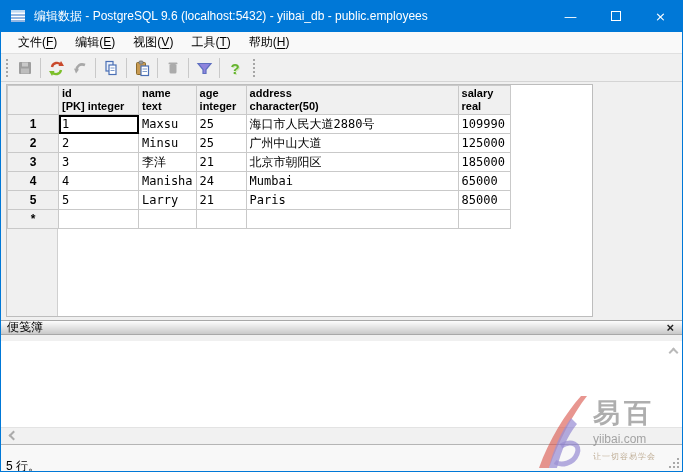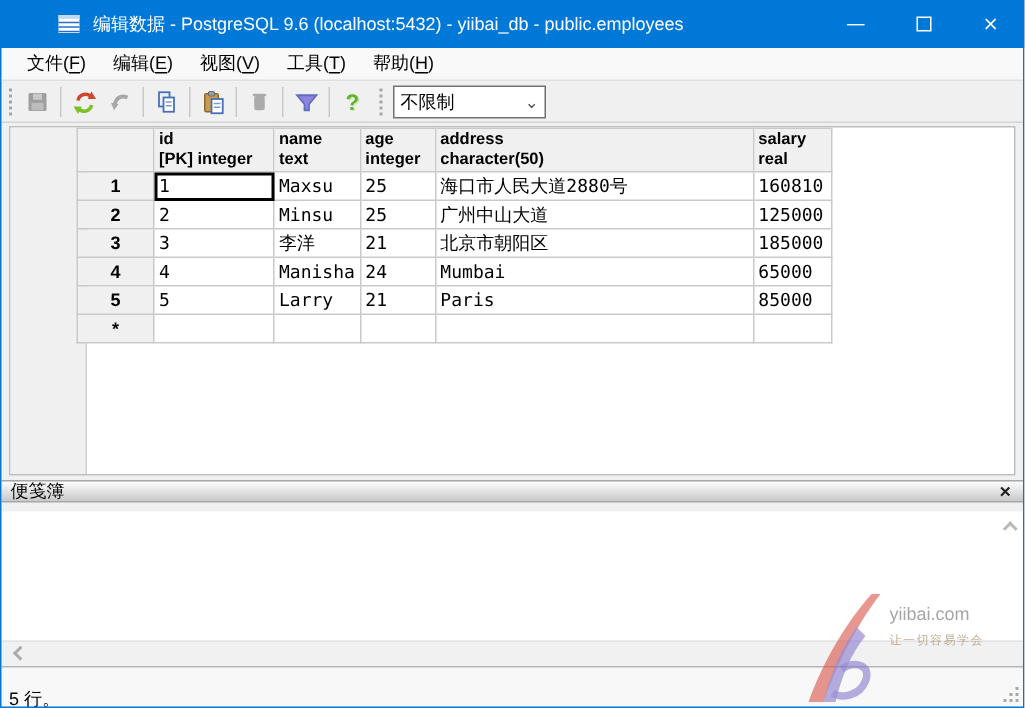--- a/index.html
+++ b/index.html
@@ -7,21 +7,21 @@
   body {
     width: 683px; height: 472px; position: relative; overflow: hidden;
     font-family: "Liberation Sans", sans-serif; background: #F0F0F0;
     font-size: 12px; color: #000;
   }
   .frame { position: absolute; inset: 0; border: 1px solid #0078D7; pointer-events: none; z-index: 60; }
 
   
   .titlebar {
     position: absolute; left: 0; top: 0; width: 683px; height: 32px;
-    background: #0078D7; color: #fff; display: flex; align-items: center; padding-left: 28px;
+    background: #0078D7; color: #fff; display: flex; align-items: center;
   }
   .titlebar .appicon { margin: 0 8px 0 10px; width: 16px; height: 16px; flex: 0 0 auto; }
   .titlebar .title { font-size: 12px; white-space: nowrap; overflow: hidden; }
   .win-controls { margin-left: auto; display: flex; height: 100%; }
   .win-btn {
     width: 45px; height: 100%; display: flex; align-items: center; justify-content: center;
     color: #fff; font-size: 13px; font-family: "DejaVu Sans", sans-serif;
   }
   .win-btn.max span { display:block; width: 10px; height: 10px; border: 1px solid #fff; }
 
@@ -45,22 +45,22 @@
   .tbtn { width: 24px; height: 24px; display: flex; align-items: center; justify-content: center; }
   .help-glyph { font-size: 15px; font-weight: bold; color: #64B32E; text-shadow: 1px 1px 0 #cfe6b8; }
   .limit-combo {
     width: 102px; height: 22px; background: #fff; border: 1px solid #707070;
     display: flex; align-items: center; padding: 0 4px; margin-left: 2px;
   }
   .limit-combo .chev { margin-left: auto; color: #505050; font-size: 11px; font-family: "DejaVu Sans", sans-serif; }
 
   
   .grid-viewport {
-    position: absolute; left: 6px; top: 84px; width: 671px; height: 233px;
-    background: #fff; border: 1px solid #BDBDBD; overflow: hidden; padding-left: 44px;
+    position: absolute; left: 6px; top: 84px; width: 587px; height: 233px;
+    background: #fff; border: 1px solid #BDBDBD; overflow: hidden;
   }
   .row-strip { position: absolute; left: 0; top: 0; width: 51px; height: 100%; background: #F0F0F0; border-right: 1px solid #D0D0D0; }
   table.grid { border-collapse: collapse; table-layout: fixed; position: relative; }
   .grid th, .grid td { border: 1px solid #C9C9C9; overflow: hidden; white-space: nowrap; }
   .grid thead th {
     background: #F0F0F0; font-weight: bold; font-size: 11px; text-align: left;
     vertical-align: top; padding: 1px 3px; line-height: 13px; height: 28px;
   }
   .grid tbody th { background: #F0F0F0; font-weight: bold; font-size: 12px; text-align: center; height: 19px; }
   .grid td {
@@ -203,24 +203,20 @@
       <polygon points="2,3.5 15,3.5 10,9.5 10,13.5 7,13.5 7,9.5" fill="#8F84DD" stroke="#5E6FC0" stroke-width="1.2"></polygon>
     </svg>
   </div>
   <div class="tsep"></div>
 
   <div class="tbtn">
     <span class="help-glyph">?</span>
   </div>
 
   <div class="gripper" style="margin-left:6px;"></div>
-  <div class="limit-combo">
-    <span>不限制</span>
-    <span class="chev">⌄</span>
-  </div>
 </div>
 
 <div class="grid-viewport">
   <div class="row-strip"></div>
   <table class="grid">
       <colgroup>
         <col style="width: 51px;">
         <col style="width: 80px;">
         <col style="width: 53px;">
         <col style="width: 50px;">
@@ -252,21 +248,21 @@
           </th>
         </tr>
     </thead>
     <tbody>
         <tr>
           <th>1</th>
           <td class="focused">1</td>
           <td>Maxsu</td>
           <td>25</td>
           <td>海口市人民大道2880号</td>
-          <td>160810</td>
+          <td>109990</td>
         </tr>
         <tr>
           <th>2</th>
           <td>2</td>
           <td>Minsu</td>
           <td>25</td>
           <td>广州中山大道</td>
           <td>125000</td>
         </tr>
         <tr>
@@ -329,16 +325,17 @@
     <i style="right:4px;bottom:4px;"></i>
 </div>
 
 <div class="watermark">
   <svg class="wm-logo" viewBox="0 0 62 76">
     <path d="M50 2 C34 20 18 46 8 74 L18 74 C28 46 42 20 56 2 Z" fill="#D85045" opacity="0.75"></path>
     <path d="M40 24 C30 38 22 56 18 74 L26 74 C30 58 36 42 46 30 Z" fill="#8678CC" opacity="0.75"></path>
     <path d="M30 52 C40 46 50 50 46 60 C42 70 30 72 24 68" fill="none" stroke="#8678CC" stroke-width="5" opacity="0.75"></path>
   </svg>
   <div class="wm-text">
+    <div class="wm-brand">易百</div>
     <div class="wm-domain">yiibai.com</div>
     <div class="wm-tagline">让一切容易学会</div>
   </div>
 </div>
 
 </body></html>

